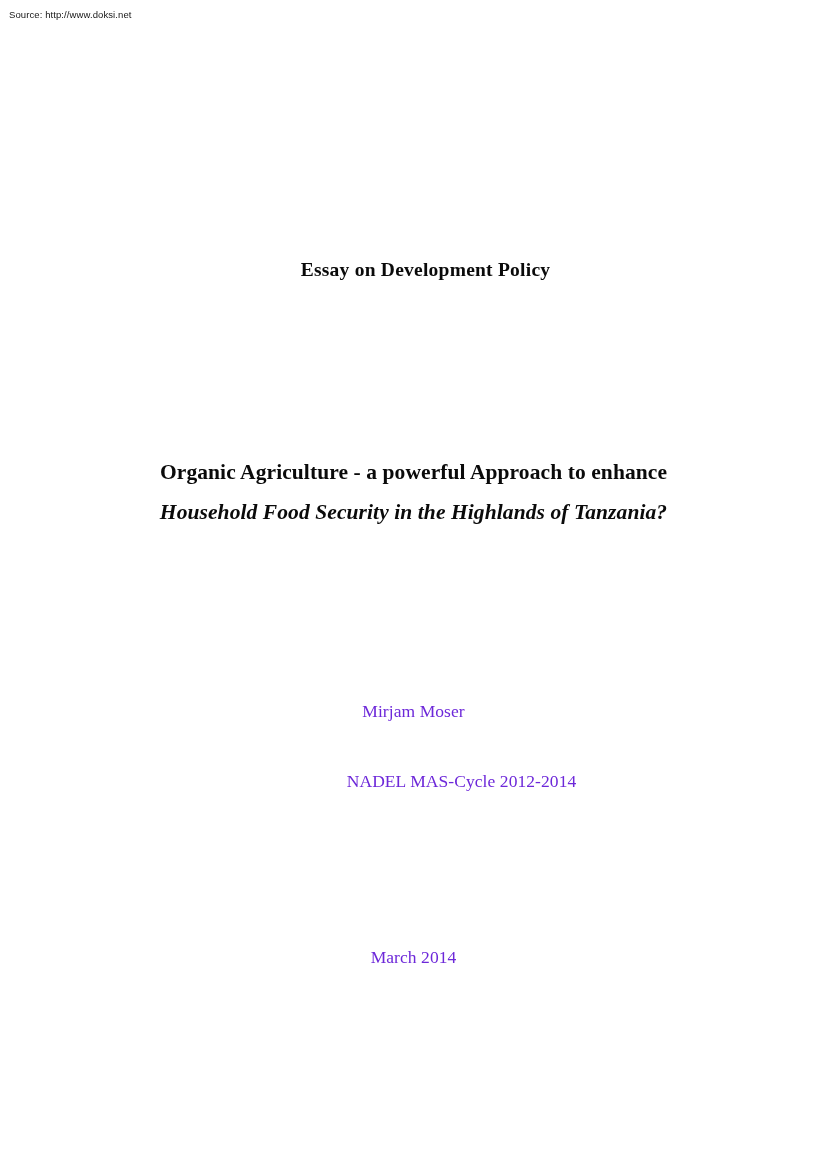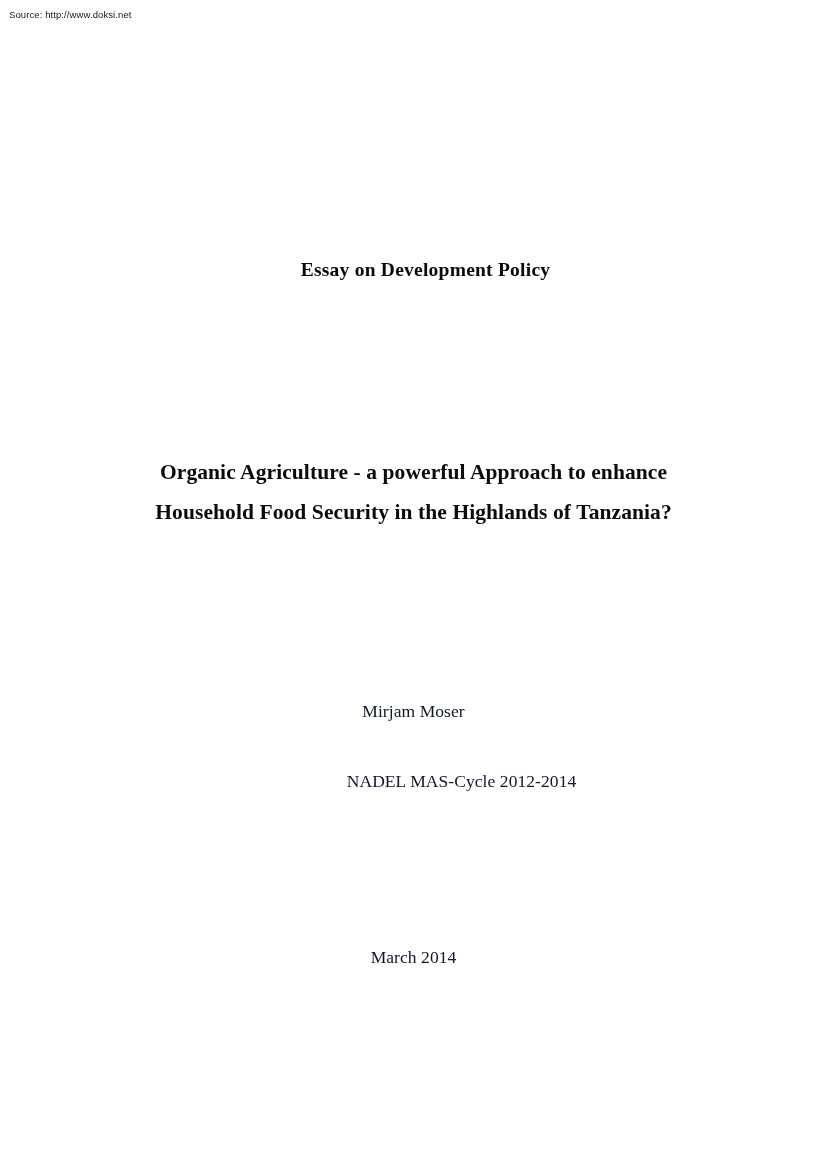--- a/index.html
+++ b/index.html
@@ -64,27 +64,27 @@
   }
 
   .title-line {
     font-size: 21.5px;
     font-weight: bold;
     letter-spacing: 0.004em;
     color: #0a0a0a;
   }
 
   .title-line-1 { top: 460px; }
-  .title-line-2 { top: 500px; }
+  .title-line-2 { top: 500px; font-style: italic; }
 
   .meta-line {
     font-size: 17.5px;
     font-weight: normal;
     letter-spacing: 0.004em;
-    color: #0f172a;
+    color: #6d28d9;
   }
 
   .author-line  { top: 701px; }
   .program-line { top: 771px; padding-left: 48px; }
   .date-line    { top: 947px; }
 </style>
 </head>
 <body>
 
 <div id="page">

